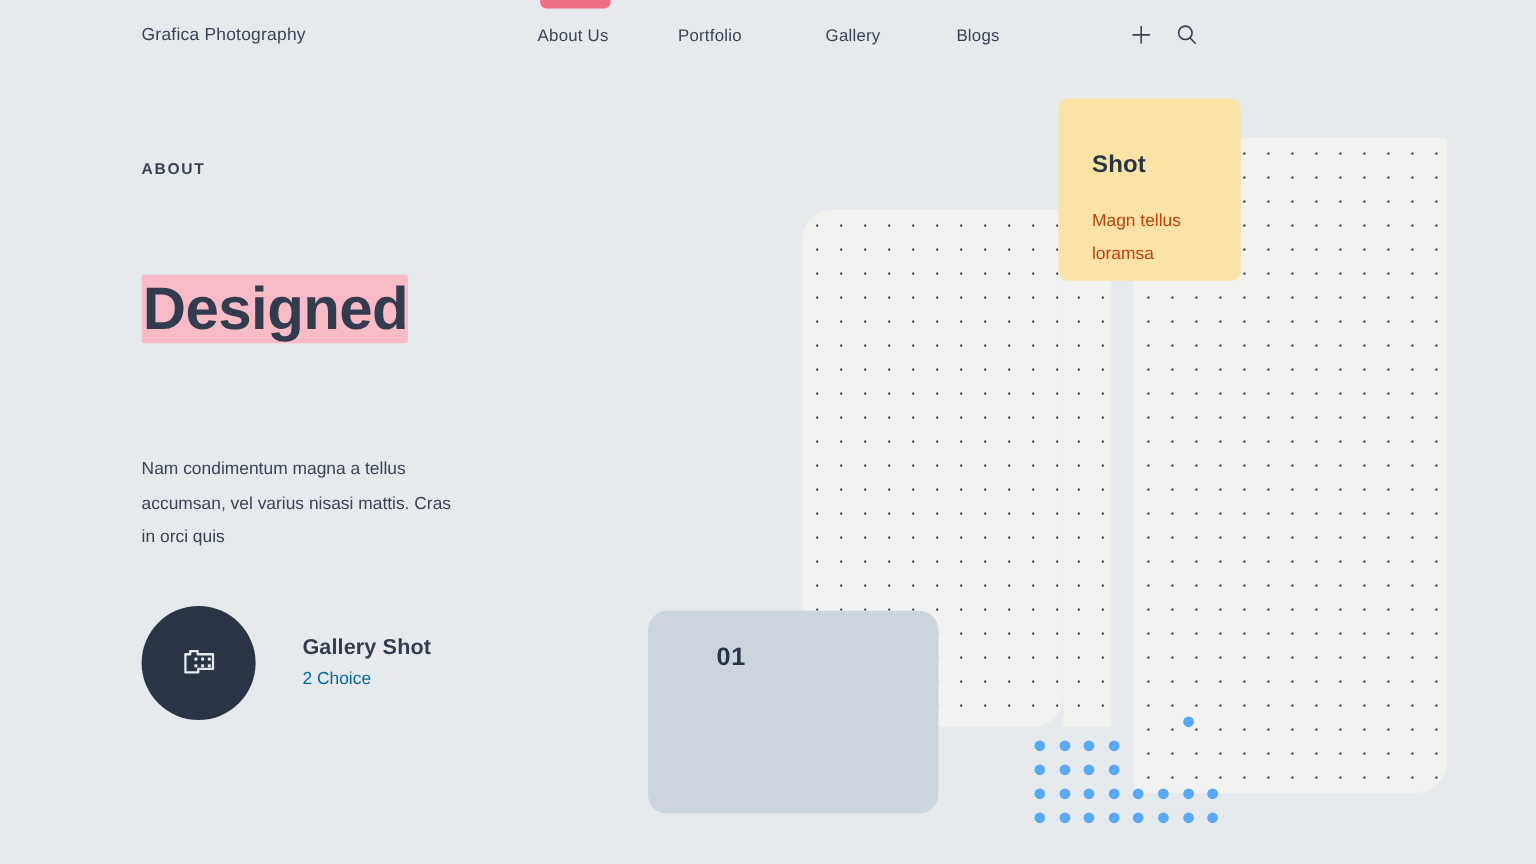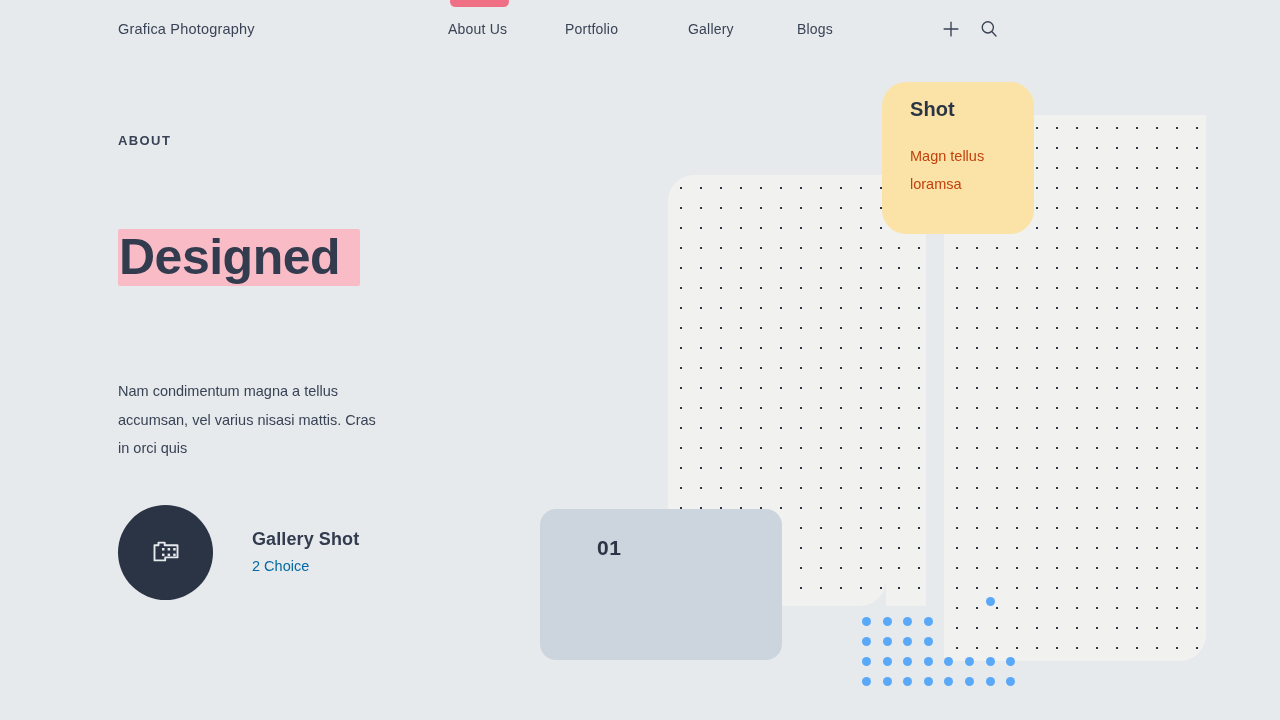--- a/index.html
+++ b/index.html
@@ -76,21 +76,21 @@
   #eyebrow {
     position:absolute; left:118px; top:133px;
     font-size:13px; letter-spacing:1.4px; color:#3a4355; font-weight:600;
   }
   #headline {
     position:absolute; left:118px; top:170px; width:430px;
     font-size:50px; line-height:58px; font-weight:700;
     color:#333c4e; letter-spacing:-.5px;
   }
   #headline .hl {
-    background:#f9bcc6; padding:2px 20px 3px 1px; border-radius:2px;
+    background:#f9bcc6; padding:2px 0 3px 1px; border-radius:2px;
     display:inline-block; line-height:52px;
   }
   #lede {
     position:absolute; left:118px; top:377px; width:268px;
     font-size:14.5px; line-height:28.5px; color:#3a4355;
   }
 
   
   #gallery-shot { position:absolute; left:118px; top:505px; width:300px; height:96px; }
   #gallery-circle {
@@ -103,30 +103,30 @@
     font-size:18px; color:#333c4e; font-weight:600; letter-spacing:.1px;
   }
   #gallery-sub {
     position:absolute; left:134px; top:53px;
     font-size:14.5px; color:#0369a1;
   }
 
   
   #card-yellow {
     position:absolute; left:882px; top:82px; width:152px; height:152px;
-    background:#fbe3a8; border-radius:24px; padding:16px 0 0 28px;
+    background:#fbe3a8; border-radius:8px; padding:44px 0 0 28px;
   }
   #card-yellow .card-title {
     font-size:20px; font-weight:700; color:#2b3445; letter-spacing:.1px;
   }
   #card-yellow .card-body {
     margin-top:21px; font-size:14.5px; line-height:28px; color:#c2410c; width:104px;
   }
   #card-gray {
-    position:absolute; left:540px; top:509px; width:242px; height:151px;
+    position:absolute; left:540px; top:509px; width:242px; height:169px;
     background:#ccd4de; border-radius:16px; padding:27px 0 0 57px;
   }
   #card-gray .card-title {
     font-size:21px; font-weight:600; color:#2b3445; letter-spacing:.6px;
   }
   #card-gray .card-body {
     margin-top:19px; font-size:14.5px; line-height:28px; color:#2b3445; width:140px;
   }
 </style>
 </head>

